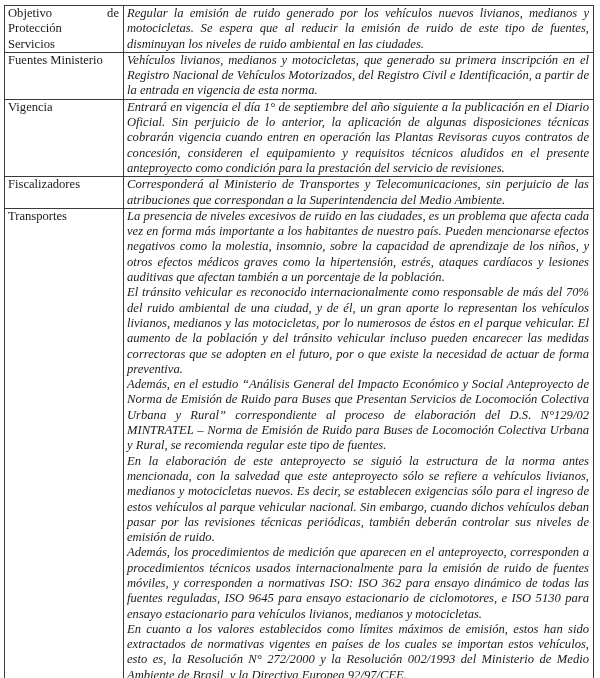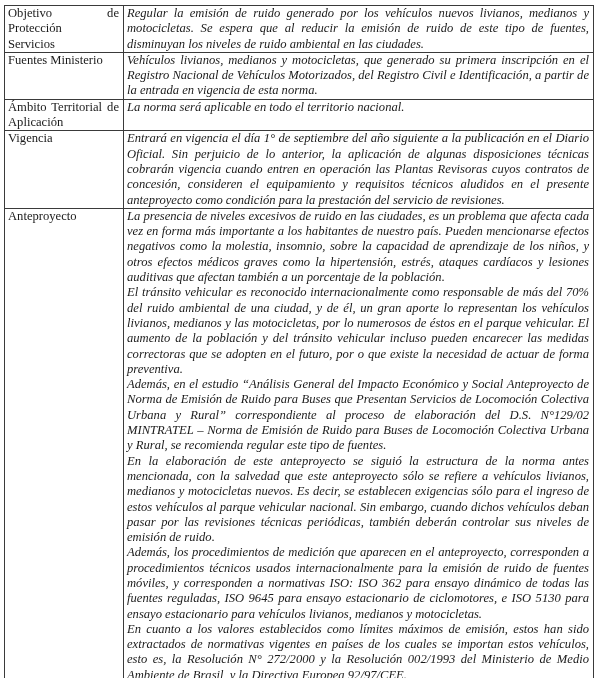--- a/index.html
+++ b/index.html
@@ -42,38 +42,37 @@
     <tr>
       <td class="label">
         <span class="lbl-line last">Fuentes Ministerio</span>
       </td>
       <td class="content">
         <p>Vehículos livianos, medianos y motocicletas, que generado su primera inscripción en el Registro Nacional de Vehículos Motorizados, del Registro Civil e Identificación, a partir de la entrada en vigencia de esta norma.</p>
       </td>
     </tr>
     <tr>
       <td class="label">
-        <span class="lbl-line">Ámbito Territorial de</span>
-        <span class="lbl-line last">Aplicación</span>
-      </td>
-      <td class="content">
-        <p>La norma será aplicable en todo el territorio nacional.</p>
-      </td>
-    </tr>
-    <tr>
-      <td class="label">
         <span class="lbl-line last">Vigencia</span>
       </td>
       <td class="content">
         <p>Entrará en vigencia el día 1° de septiembre del año siguiente a la publicación en el Diario Oficial. Sin perjuicio de lo anterior, la aplicación de algunas disposiciones técnicas cobrarán vigencia cuando entren en operación las Plantas Revisoras cuyos contratos de concesión, consideren el equipamiento y requisitos técnicos aludidos en el presente anteproyecto como condición para la prestación del servicio de revisiones.</p>
       </td>
     </tr>
     <tr>
       <td class="label">
-        <span class="lbl-line last">Anteproyecto</span>
+        <span class="lbl-line last">Fiscalizadores</span>
+      </td>
+      <td class="content">
+        <p>Corresponderá al Ministerio de Transportes y Telecomunicaciones, sin perjuicio de las atribuciones que correspondan a la Superintendencia del Medio Ambiente.</p>
+      </td>
+    </tr>
+    <tr>
+      <td class="label">
+        <span class="lbl-line last">Transportes</span>
       </td>
       <td class="content">
         <p>La presencia de niveles excesivos de ruido en las ciudades, es un problema que afecta cada vez en forma más importante a los habitantes de nuestro país. Pueden mencionarse efectos negativos como la molestia, insomnio, sobre la capacidad de aprendizaje de los niños, y otros efectos médicos graves como la hipertensión, estrés, ataques cardíacos y lesiones auditivas que afectan también a un porcentaje de la población.</p>
         <p>El tránsito vehicular es reconocido internacionalmente como responsable de más del 70% del ruido ambiental de una ciudad, y de él, un gran aporte lo representan los vehículos livianos, medianos y las motocicletas, por lo numerosos de éstos en el parque vehicular. El aumento de la población y del tránsito vehicular incluso pueden encarecer las medidas correctoras que se adopten en el futuro, por o que existe la necesidad de actuar de forma preventiva.</p>
         <p>Además, en el estudio “Análisis General del Impacto Económico y Social Anteproyecto de Norma de Emisión de Ruido para Buses que Presentan Servicios de Locomoción Colectiva Urbana y Rural” correspondiente al proceso de elaboración del D.S. N°129/02 MINTRATEL – Norma de Emisión de Ruido para Buses de Locomoción Colectiva Urbana y Rural, se recomienda regular este tipo de fuentes.</p>
         <p>En la elaboración de este anteproyecto se siguió la estructura de la norma antes mencionada, con la salvedad que este anteproyecto sólo se refiere a vehículos livianos, medianos y motocicletas nuevos. Es decir, se establecen exigencias sólo para el ingreso de estos vehículos al parque vehicular nacional. Sin embargo, cuando dichos vehículos deban pasar por las revisiones técnicas periódicas, también deberán controlar sus niveles de emisión de ruido.</p>
         <p>Además, los procedimientos de medición que aparecen en el anteproyecto, corresponden a procedimientos técnicos usados internacionalmente para la emisión de ruido de fuentes móviles, y corresponden a normativas ISO: ISO 362 para ensayo dinámico de todas las fuentes reguladas, ISO 9645 para ensayo estacionario de ciclomotores, e ISO 5130 para ensayo estacionario para vehículos livianos, medianos y motocicletas.</p>
         <p>En cuanto a los valores establecidos como límites máximos de emisión, estos han sido extractados de normativas vigentes en países de los cuales se importan estos vehículos, esto es, la Resolución N° 272/2000 y la Resolución 002/1993 del Ministerio de Medio Ambiente de Brasil, y la Directiva Europea 92/97/CEE.</p>
       </td>
     </tr>

